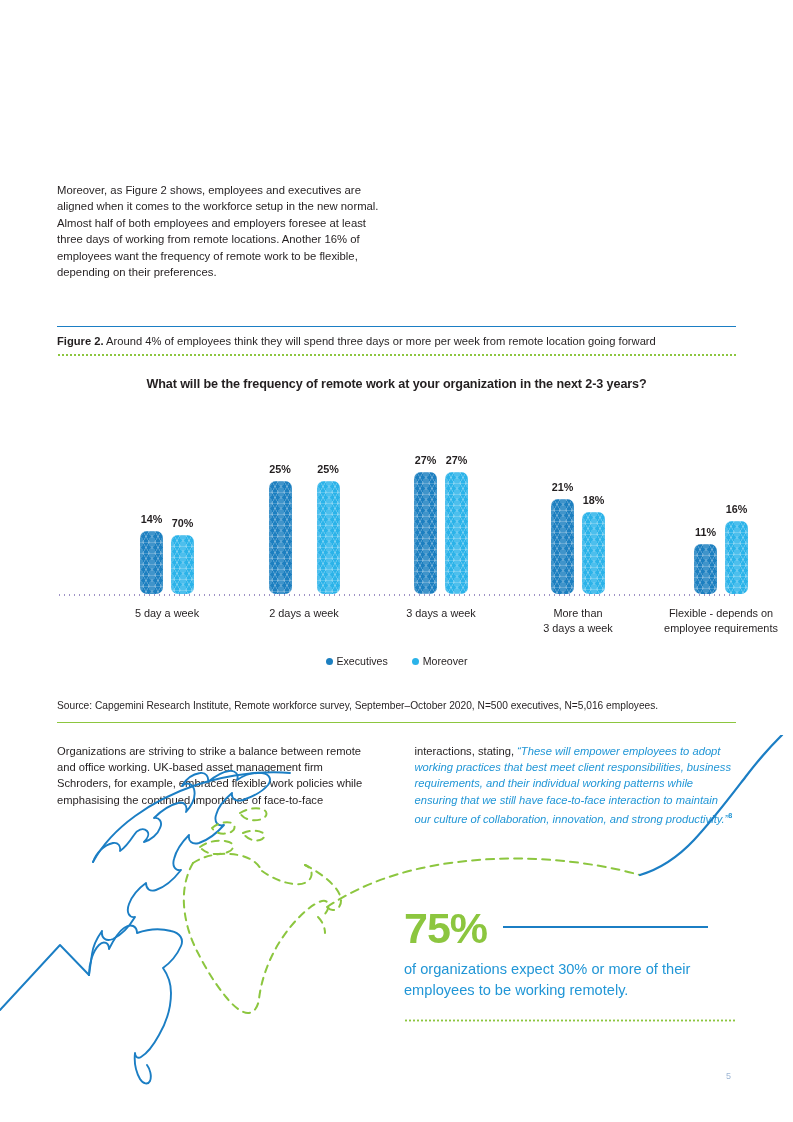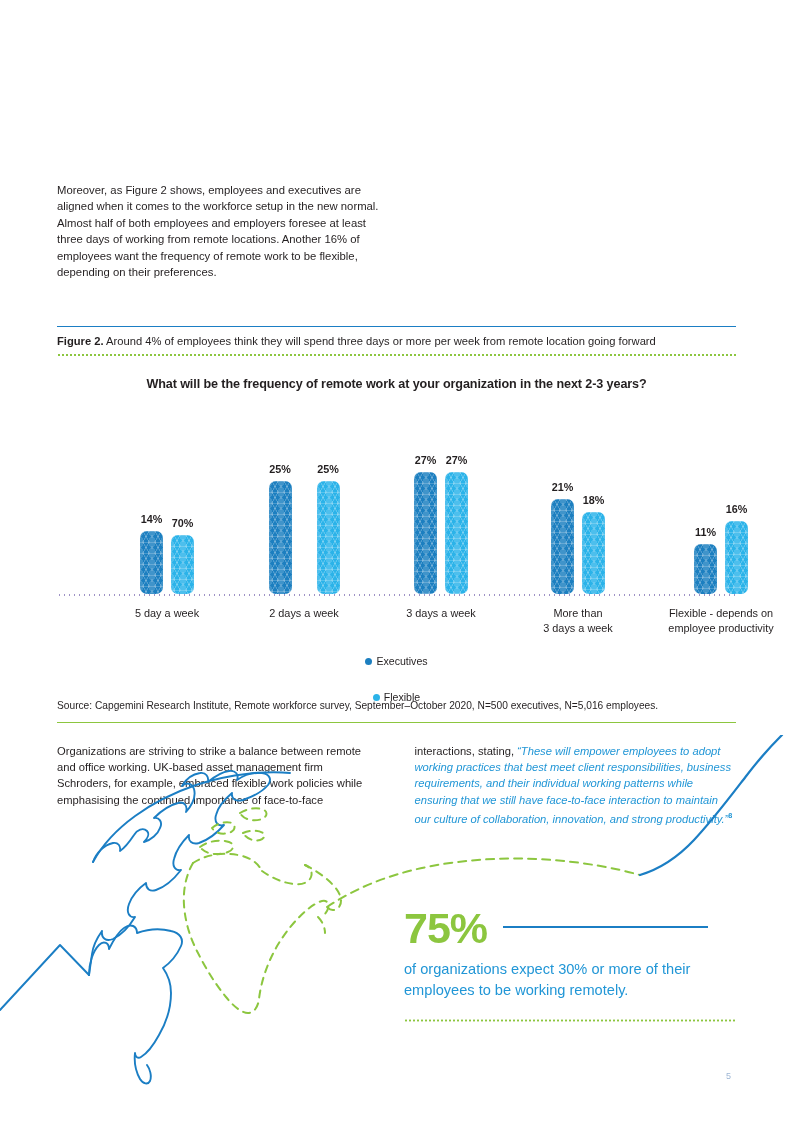--- a/index.html
+++ b/index.html
@@ -85,21 +85,21 @@
     position:absolute;left:0;top:186px;width:679px;height:46px;
   }
   .cat{
     position:absolute;text-align:center;font-size:10.9px;line-height:14.5px;color:#231f20;
   }
 
   
   .legend{
     position:absolute;left:0;top:655px;width:793px;
     display:flex;justify-content:center;align-items:center;gap:24px;
-    font-size:10.6px;color:#231f20;flex-direction:column;
+    font-size:10.6px;color:#231f20;
   }
   .legend .item{display:flex;align-items:center;gap:4px;}
   .dot{width:7px;height:7px;border-radius:50%;display:inline-block;}
   .dot.dark{background:#1c7fc0;}
   .dot.light{background:#2bb3e9;}
 
   
   .source{
     position:absolute;left:57px;top:700px;width:679px;
     font-size:10.2px;color:#231f20;
@@ -226,33 +226,33 @@
       </div>
       <div class="cat" style="left: 314px; width: 140px; top: 0px;">
         <div>3 days a week</div>
       </div>
       <div class="cat" style="left: 451px; width: 140px; top: 0px;">
         <div>More than</div>
         <div>3 days a week</div>
       </div>
       <div class="cat" style="left: 594px; width: 140px; top: 0px;">
         <div>Flexible - depends on</div>
-        <div>employee productivity</div>
+        <div>employee requirements</div>
       </div>
     </div>
 </div>
 
 <div class="legend" id="legend">
     <div class="item">
       <span class="dot dark" style="background: rgb(28, 127, 192);"></span>
       <span>Executives</span>
     </div>
     <div class="item">
       <span class="dot light" style="background: rgb(43, 179, 233);"></span>
-      <span>Flexible</span>
+      <span>Moreover</span>
     </div>
   </div>
 
 <div class="source">Source: Capgemini Research Institute, Remote workforce survey, September–October 2020, N=500 executives, N=5,016 employees.</div>
 <div class="rule-green-solid"></div>
 
 <div class="lower">
   <div class="col">
     <p>Organizations are striving to strike a balance between remote and office working. UK-based asset management firm Schroders, for example, embraced flexible work policies while emphasising the continued importance of face-to-face</p>
   </div>

